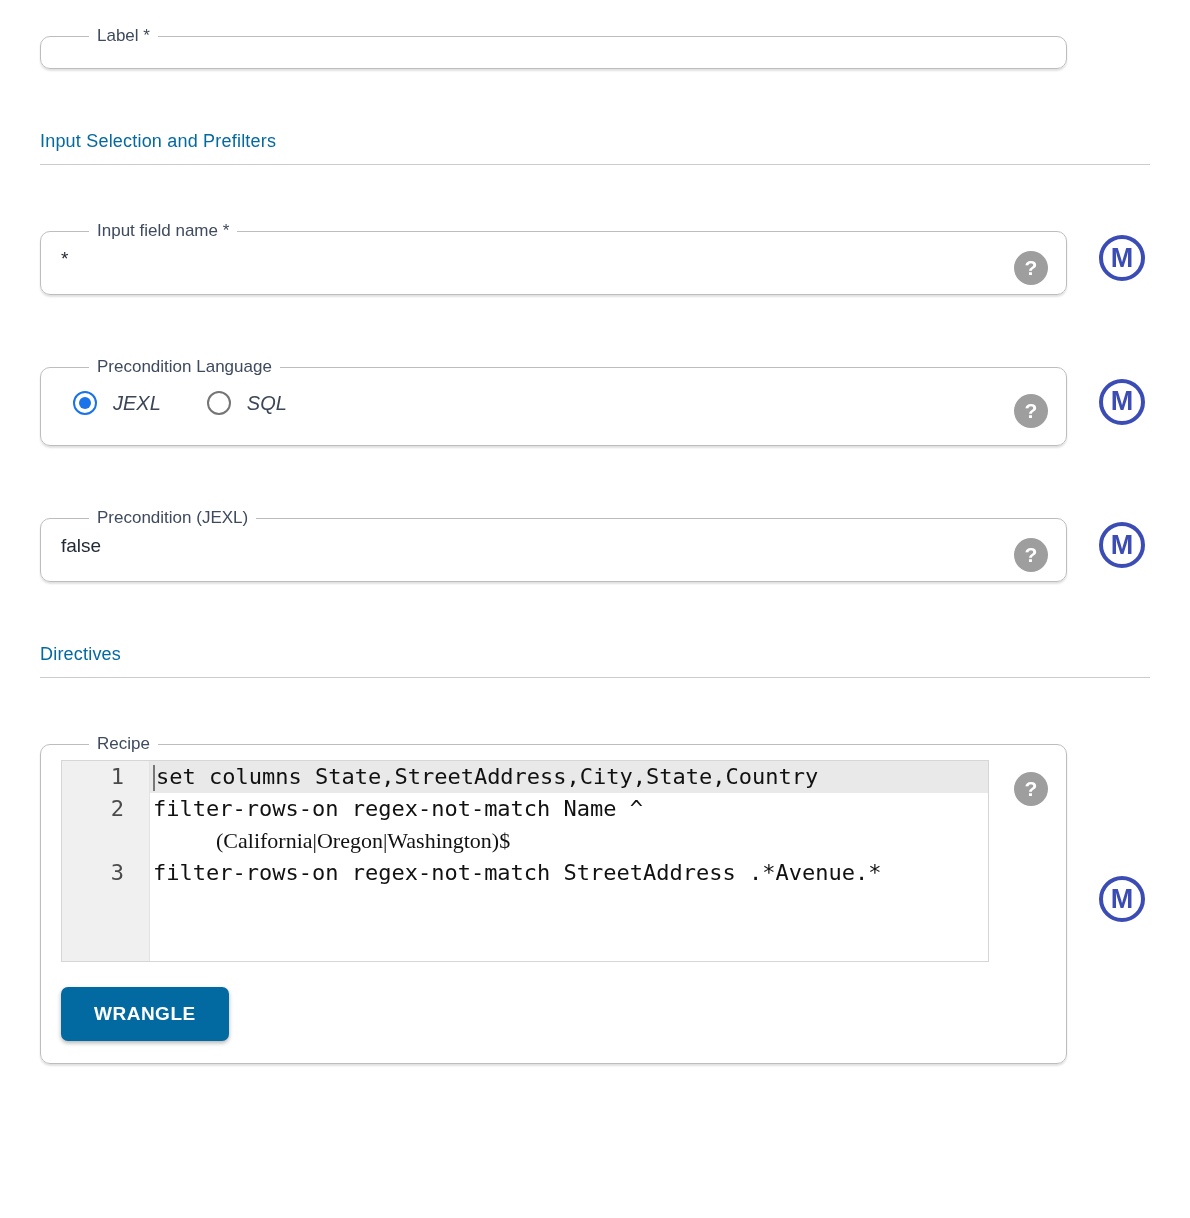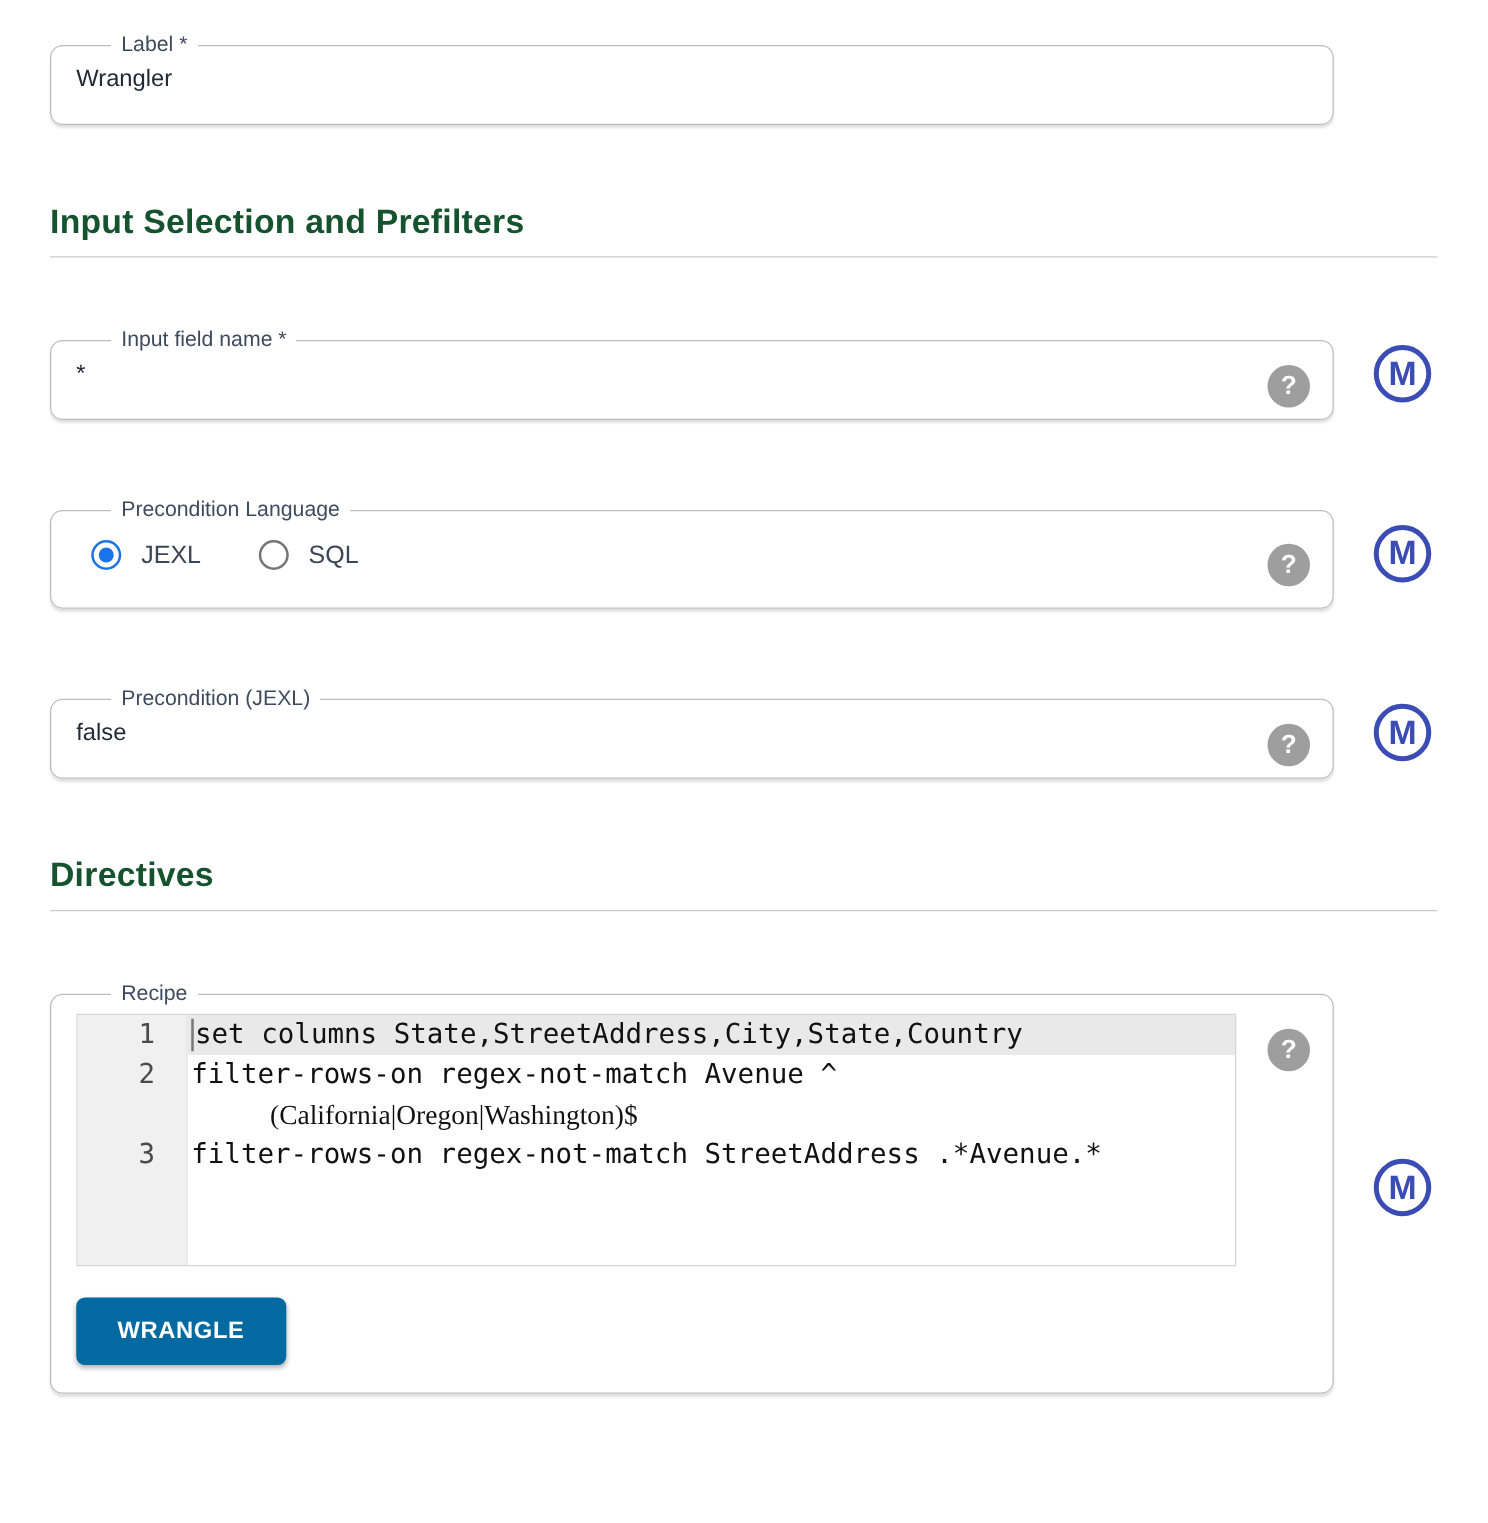--- a/index.html
+++ b/index.html
@@ -36,23 +36,23 @@
     white-space: pre;
   }
   .value {
     font-size: 19px;
     line-height: 26px;
     color: #222a36;
     padding-top: 5px;
   }
 
   h2.section {
-    font-size: 27px;
-    font-weight: 700;
-    color: #14532d;
+    font-size: 18px;
+    font-weight: 400;
+    color: #0369a1;
     margin: 62px 0 12px 0;
     letter-spacing: 0.2px;
   }
   hr.rule {
     border: none;
     border-top: 1px solid #cccccc;
     width: 1110px;
     margin: 0 0 56px 0;
   }
 
@@ -77,21 +77,21 @@
     border-radius: 50%;
     border: 4px solid #3b4db5;
     color: #3b4db5;
     font-size: 27px; font-weight: 700;
     display: flex; align-items: center; justify-content: center;
     cursor: pointer;
     font-family: "Liberation Sans", sans-serif;
   }
 
   
-  .radio-row { display: flex; align-items: center; padding: 14px 0 8px 12px; }
+  .radio-row { display: flex; align-items: center; padding: 14px 0 8px 12px; font-style: italic; }
   .radio-opt { display: flex; align-items: center; margin-right: 46px; cursor: pointer; }
   .radio {
     width: 24px; height: 24px;
     border-radius: 50%;
     border: 2.5px solid #757575;
     position: relative;
     flex: none;
   }
   .radio.checked { border-color: #1a73e8; }
   .radio.checked::after {
@@ -156,21 +156,20 @@
 </style>
 </head>
 <body>
 
 <div class="page">
 
   <div class="row">
     <div class="field-col">
       <fieldset class="mui">
         <legend>Label *</legend>
-        <div class="value">Wrangler</div>
       </fieldset>
     </div>
     <div class="side-col"></div>
   </div>
 
   <h2 class="section">Input Selection and Prefilters</h2>
   <hr class="rule">
 
   <div class="row">
     <div class="field-col">
@@ -228,21 +227,21 @@
       <fieldset class="mui">
         <legend>Recipe</legend>
 
         <div class="editor">
           <div class="code-row active">
             <div class="gutter">1</div>
             <div class="code-area"><span class="cursor"></span><span>set columns State,StreetAddress,City,State,Country</span></div>
           </div>
           <div class="code-row">
             <div class="gutter">2</div>
-            <div class="code-area">filter-rows-on regex-not-match Avenue ^</div>
+            <div class="code-area">filter-rows-on regex-not-match Name ^</div>
           </div>
           <div class="code-row">
             <div class="gutter"></div>
             <div class="code-area wrapped">(California|Oregon|Washington)$</div>
           </div>
           <div class="code-row">
             <div class="gutter">3</div>
             <div class="code-area">filter-rows-on regex-not-match StreetAddress .*Avenue.*</div>
           </div>
           <div class="code-row fill">

